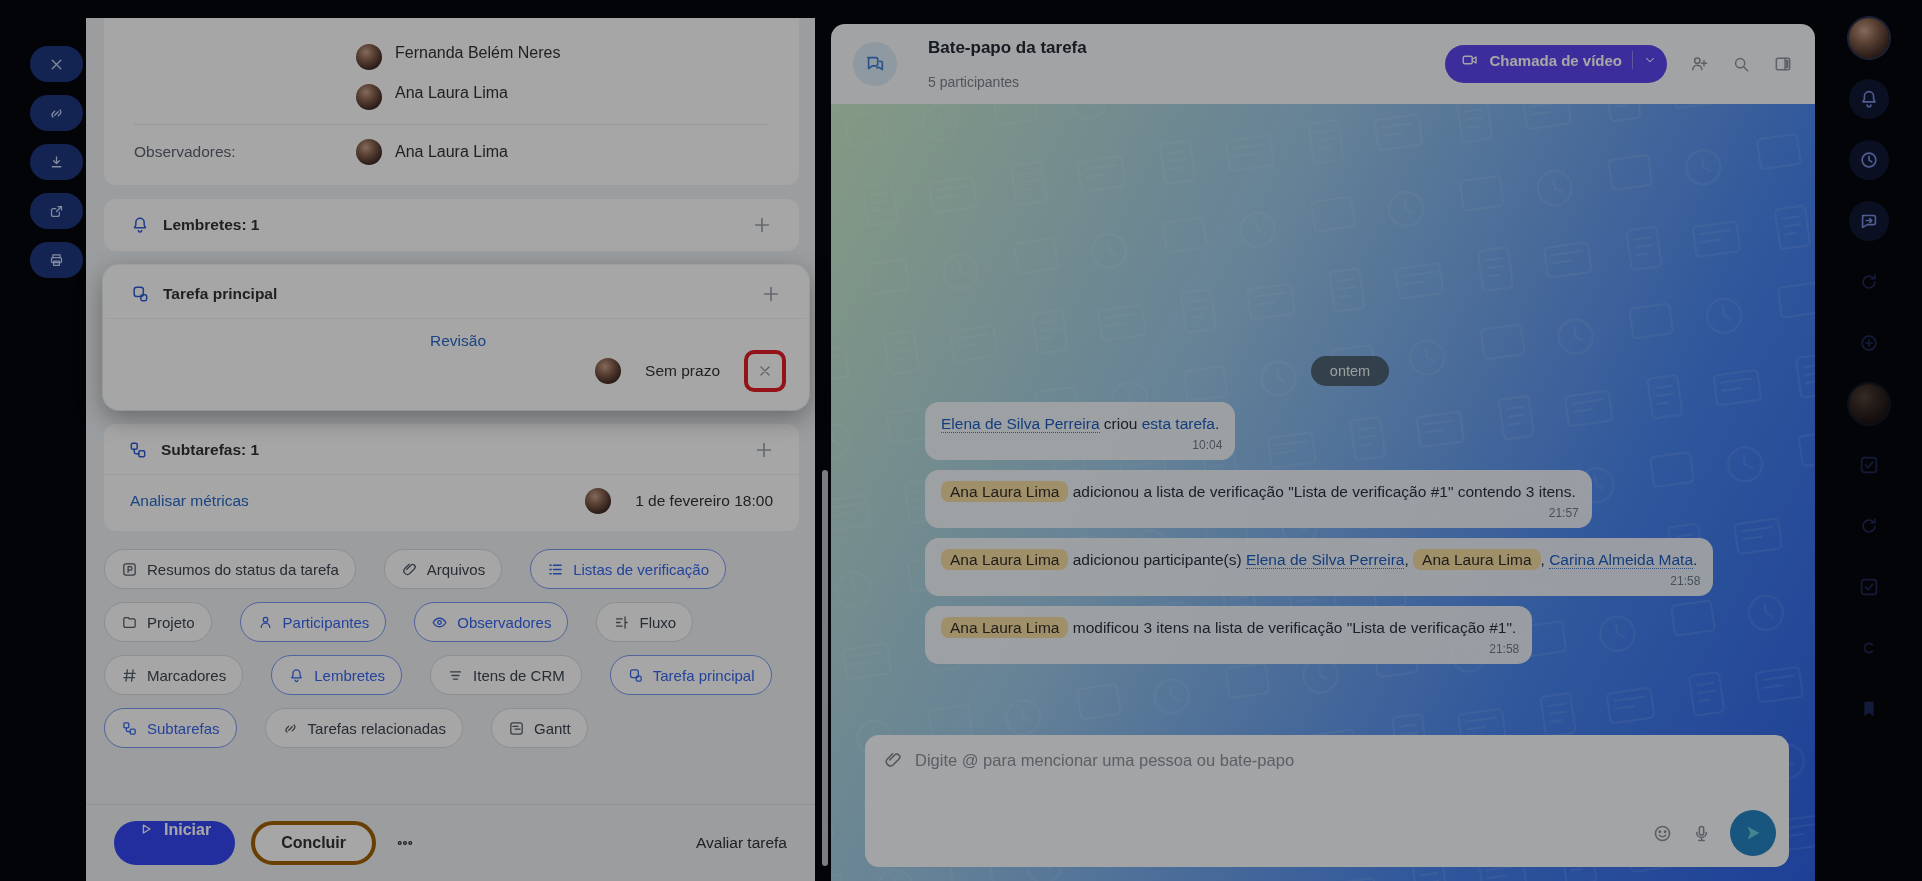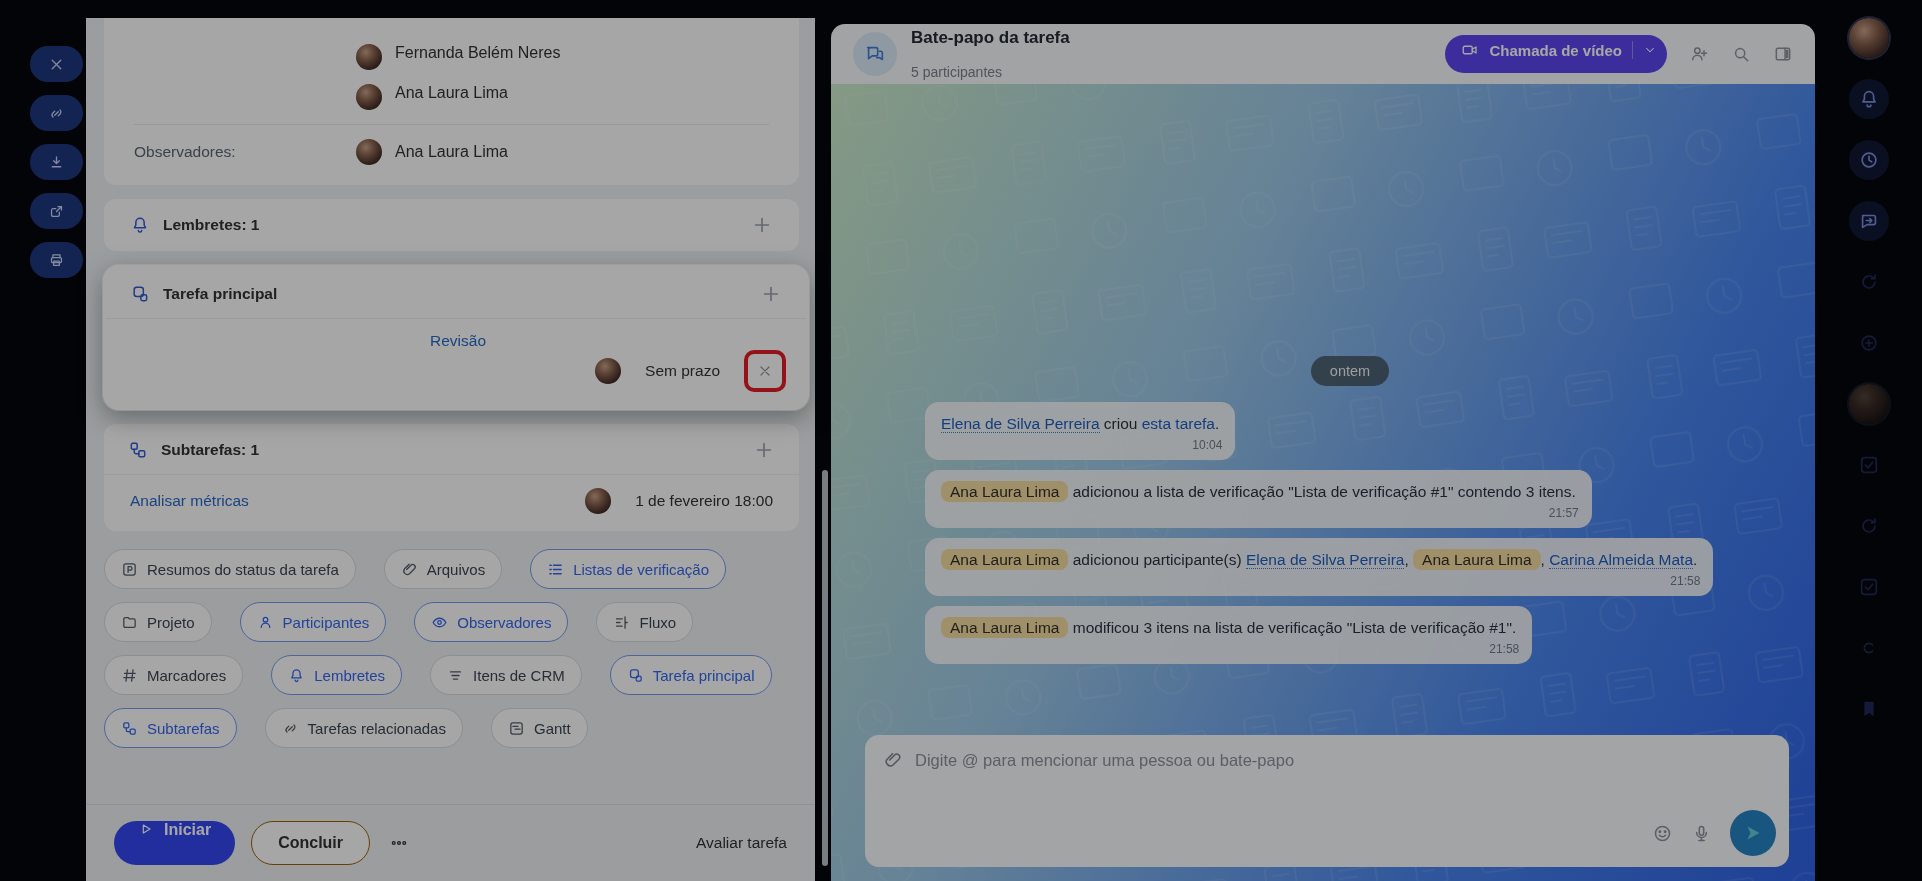--- a/index.html
+++ b/index.html
@@ -53,31 +53,31 @@
   .chip .ci { display:flex; font-size:17px; color:#555e69; }
   .chip.active { border-color:#7a9af2; color:#3767ef; }
   .chip.active .ci { color:#3767ef; }
 
   
   .panel-footer { position:absolute; left:0; right:0; bottom:0; height:76px; background:#eef2f5;
     box-shadow:0 -1px 0 #dde2e6; display:flex; align-items:center; padding:0 28px; gap:16px; z-index:10; }
   .btn-start { display:flex; align-items:flex-start; gap:10px; height:44px; padding:0 24px; border-radius:22px;
     background:#3648f3; color:#fff; font-size:16px; font-weight:700; cursor:pointer; }
   .btn-complete { display:flex; align-items:center; height:44px; padding:0 26px; border-radius:22px;
-    background:#fff; border:1px solid #a16207; color:#333; font-size:16px; font-weight:700; cursor:pointer; }
+    background:#fff; border:4px solid #a16207; color:#333; font-size:16px; font-weight:700; cursor:pointer; }
   .btn-more { display:flex; color:#333; font-size:18px; margin-left:4px; cursor:pointer; }
   .rate-link { margin-left:auto; font-size:15.5px; color:#333; cursor:pointer; }
 
   .scroll-thumb { position:absolute; left:822px; top:470px; width:6px; height:396px;
     background:#b9c0c6; border-radius:3px; z-index:12; }
 
   
   .chat-panel { position:absolute; left:831px; top:24px; width:984px; height:857px; z-index:10;
     border-radius:14px 14px 0 0; overflow:hidden; display:flex; flex-direction:column; }
-  .chat-header { height:60px; background:#f8fafc; display:flex; align-items:center; padding:0 22px; gap:14px; flex:0 0 auto; }
+  .chat-header { height:80px; background:#f8fafc; display:flex; align-items:center; padding:0 22px; gap:31px; flex:0 0 auto; }
   .chat-badge { width:44px; height:44px; border-radius:50%; background:#dcebf8; color:#3f7fd4;
     display:flex; align-items:center; justify-content:center; font-size:22px; }
   .chat-title { font-size:17px; font-weight:700; color:#222b35; }
   .chat-sub { font-size:14px; color:#7a838d; margin-top:16px; }
   .chat-controls { margin-left:auto; display:flex; align-items:center; gap:22px; color:#8c959e; }
   .video-btn { display:flex; align-items:center; gap:10px; height:38px; padding:0 10px 8px 16px; border-radius:19px;
     background:#5b47f0; color:#fff; font-size:15px; font-weight:600; cursor:pointer; }
   .vb-sep { width:1px; height:18px; background:rgba(255,255,255,0.35); }
   .hicon { display:flex; font-size:20px; cursor:pointer; }
 

